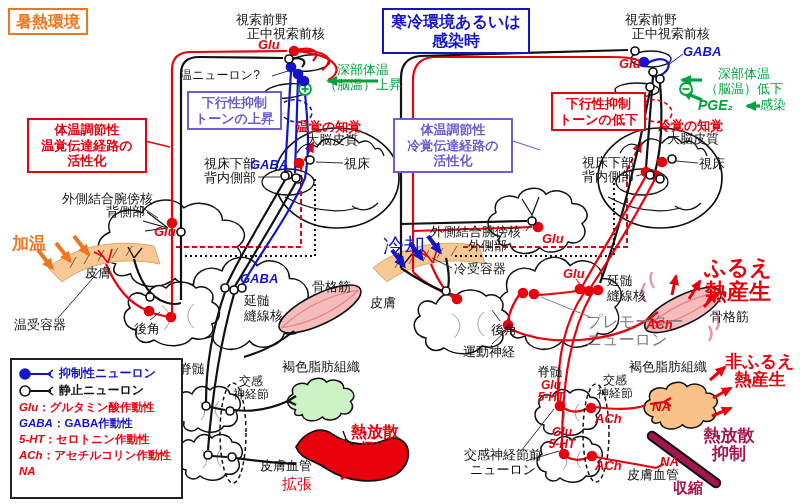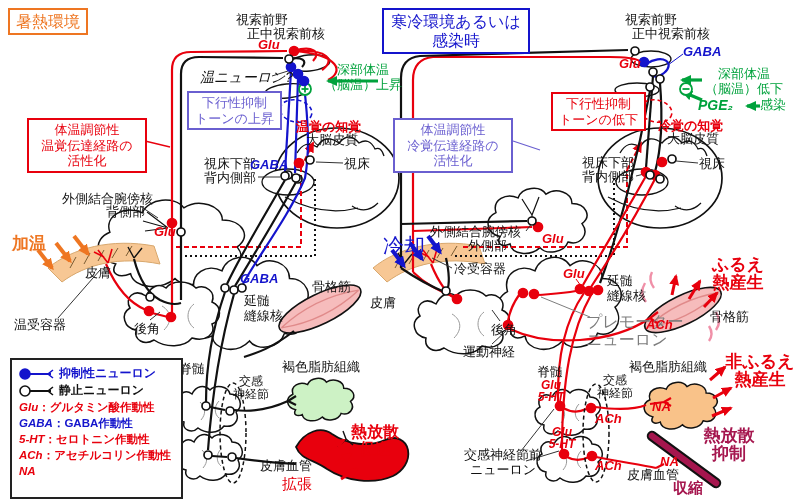--- a/index.html
+++ b/index.html
@@ -1,21 +1,21 @@
 <!DOCTYPE html>
 <html><head>
 <meta charset="utf-8">
 <style>
   html,body{margin:0;padding:0}
   body{width:800px;height:504px;position:relative;background:#fff;
        font-family:"Liberation Sans",sans-serif;overflow:hidden}
   #art{position:absolute;left:0;top:0}
   #art *{vector-effect:non-scaling-stroke}
   .lbl{position:absolute;white-space:pre-line;line-height:1.15;color:#111}
-  .callout{position:absolute;white-space:pre-line;text-align:center;font-weight:normal;
+  .callout{position:absolute;white-space:pre-line;text-align:center;font-weight:bold;
            background:#fff;padding:2px 6px;line-height:1.2;box-sizing:border-box}
   #legend{position:absolute;left:10px;top:358px;width:173px;height:141px;
           border:2px solid #222;background:#fff;padding:5px 7px;box-sizing:border-box}
   .leg-row{display:flex;align-items:center;height:17px;font-weight:bold;font-size:12px}
   .leg-row svg{margin-right:4px;flex:0 0 auto}
   .leg-t{height:16px;font-size:11.5px;font-weight:bold;display:flex;align-items:center;white-space:nowrap}
   .leg-t .abbr{font-style:italic}
 </style>
 </head>
 <body>
@@ -365,21 +365,21 @@
         <circle cx="650" cy="175" r="4"></circle>
         <circle cx="660" cy="179" r="4"></circle>
     </g>
   </g>
 </svg>
 
 <div id="labels">
     <div class="lbl" style="left: 236px; top: 13px; color: rgb(17, 17, 17); font-size: 13px;">視索前野</div>
     <div class="lbl" style="left: 247px; top: 27px; color: rgb(17, 17, 17); font-size: 13px;">正中視索前核</div>
     <div class="lbl" style="left: 258px; top: 38px; color: rgb(232, 0, 13); font-size: 13px; font-weight: bold; font-style: italic;">Glu</div>
-    <div class="lbl" style="left: 200px; top: 69px; color: rgb(17, 17, 17); font-size: 14px; font-style: italic;">温ニューロン?</div>
+    <div class="lbl" style="left: 180px; top: 69px; color: rgb(17, 17, 17); font-size: 12px;">温ニューロン?</div>
     <div class="lbl" style="left: 320px; top: 63px; color: rgb(0, 162, 60); font-size: 13px; line-height: 1.12; width: 86px; text-align: center;">深部体温
 （脳温）上昇</div>
     <div class="lbl" style="left: 296px; top: 120px; color: rgb(232, 0, 13); font-size: 13px; font-weight: bold;">温覚の知覚</div>
     <div class="lbl" style="left: 306px; top: 133px; color: rgb(17, 17, 17); font-size: 13px;">大脳皮質</div>
     <div class="lbl" style="left: 204px; top: 157px; color: rgb(17, 17, 17); font-size: 13px;">視床下部</div>
     <div class="lbl" style="left: 250px; top: 158px; color: rgb(20, 20, 204); font-size: 13px; font-weight: bold; font-style: italic;">GABA</div>
     <div class="lbl" style="left: 344px; top: 157px; color: rgb(17, 17, 17); font-size: 13px;">視床</div>
     <div class="lbl" style="left: 204px; top: 171px; color: rgb(17, 17, 17); font-size: 13px;">背内側部</div>
     <div class="lbl" style="left: 62px; top: 192px; color: rgb(17, 17, 17); font-size: 13px;">外側結合腕傍核</div>
     <div class="lbl" style="left: 106px; top: 205px; color: rgb(17, 17, 17); font-size: 13px;">背側部</div>
@@ -420,21 +420,21 @@
     <div class="lbl" style="left: 454px; top: 262px; color: rgb(17, 17, 17); font-size: 13px; text-align: right;">冷受容器</div>
     <div class="lbl" style="left: 370px; top: 296px; color: rgb(17, 17, 17); font-size: 13px;">皮膚</div>
     <div class="lbl" style="left: 491px; top: 323px; color: rgb(17, 17, 17); font-size: 13px;">後角</div>
     <div class="lbl" style="left: 463px; top: 345px; color: rgb(17, 17, 17); font-size: 13px;">運動神経</div>
     <div class="lbl" style="left: 563px; top: 267px; color: rgb(232, 0, 13); font-size: 13px; font-weight: bold; font-style: italic;">Glu</div>
     <div class="lbl" style="left: 607px; top: 274px; color: rgb(17, 17, 17); font-size: 13px; line-height: 1.12;">延髄
 縫線核</div>
     <div class="lbl" style="left: 586px; top: 313px; color: rgb(125, 125, 125); font-size: 16px; line-height: 1.15;">プレモーター
 ニューロン</div>
     <div class="lbl" style="left: 646px; top: 318px; color: rgb(232, 0, 13); font-size: 13px; font-weight: bold; font-style: italic;">ACh</div>
-    <div class="lbl" style="left: 701px; top: 256px; color: rgb(232, 0, 13); font-size: 17px; font-weight: bold; line-height: 1.08; width: 74px; text-align: center;">ふるえ
+    <div class="lbl" style="left: 701px; top: 256px; color: rgb(232, 0, 13); font-size: 22px; font-weight: bold; line-height: 1.08; width: 74px; text-align: center;">ふるえ
 熱産生</div>
     <div class="lbl" style="left: 710px; top: 310px; color: rgb(17, 17, 17); font-size: 13px;">骨格筋</div>
     <div class="lbl" style="left: 537px; top: 365px; color: rgb(17, 17, 17); font-size: 13px;">脊髄</div>
     <div class="lbl" style="left: 532px; top: 379px; color: rgb(232, 0, 13); font-size: 12px; font-weight: bold; font-style: italic; line-height: 1; width: 38px; text-align: center;">Glu
 5-HT</div>
     <div class="lbl" style="left: 590px; top: 374px; color: rgb(17, 17, 17); font-size: 12px; line-height: 1.1; width: 50px; text-align: center;">交感
 神経節</div>
     <div class="lbl" style="left: 595px; top: 412px; color: rgb(232, 0, 13); font-size: 13px; font-weight: bold; font-style: italic;">ACh</div>
     <div class="lbl" style="left: 652px; top: 400px; color: rgb(232, 0, 13); font-size: 13px; font-weight: bold; font-style: italic;">NA</div>
     <div class="lbl" style="left: 629px; top: 360px; color: rgb(17, 17, 17); font-size: 13px;">褐色脂肪組織</div>

